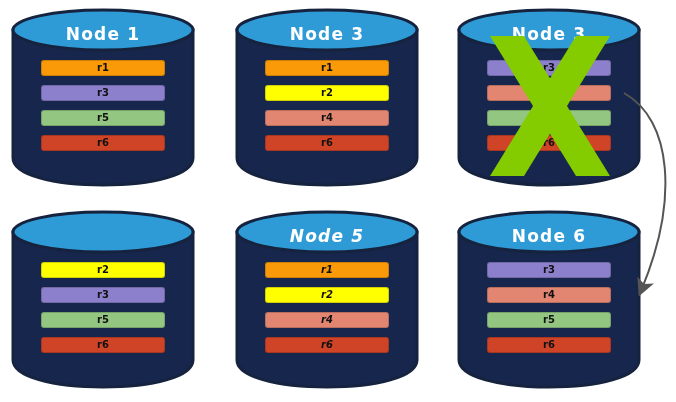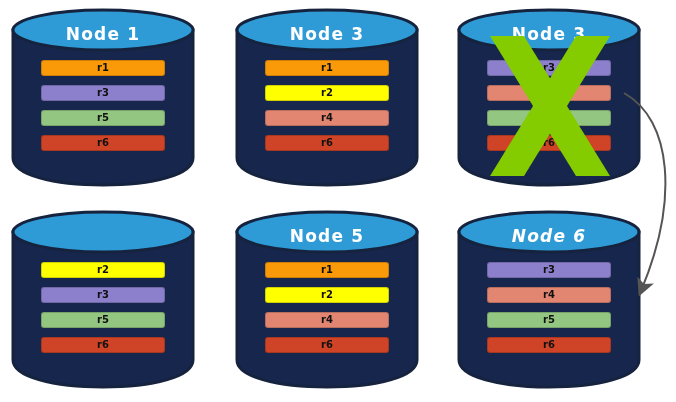--- a/index.html
+++ b/index.html
@@ -136,39 +136,39 @@
           <path d="M3,22 L3,150 C3,167 44,177 93,177 C142,177 183,167 183,150 L183,22 Z" fill="#17264C" stroke="#16233f" stroke-width="3"></path>
           <ellipse cx="93" cy="22" rx="90" ry="20" fill="#2E9BD6" stroke="#16233f" stroke-width="3"></ellipse>
         </svg>
         <div class="records">
           <div class="record" style="background: rgb(255, 255, 0);">r2</div>
           <div class="record" style="background: rgb(140, 127, 203);">r3</div>
           <div class="record" style="background: rgb(147, 198, 128);">r5</div>
           <div class="record" style="background: rgb(207, 68, 38);">r6</div>
         </div>
       </div>
-      <div class="node" style="left: 234px; top: 210px;">
+      <div class="node" style="left: 234px; top: 210px; font-style: italic;">
         <svg class="node-svg" viewBox="0 0 186 178">
           <path d="M3,22 L3,150 C3,167 44,177 93,177 C142,177 183,167 183,150 L183,22 Z" fill="#17264C" stroke="#16233f" stroke-width="3"></path>
           <ellipse cx="93" cy="22" rx="90" ry="20" fill="#2E9BD6" stroke="#16233f" stroke-width="3"></ellipse>
         </svg>
         <div class="node-title" style="color: rgb(255, 255, 255);">Node 5</div>
         <div class="records">
           <div class="record" style="background: rgb(251, 154, 9);">r1</div>
           <div class="record" style="background: rgb(255, 255, 0);">r2</div>
           <div class="record" style="background: rgb(226, 134, 114);">r4</div>
           <div class="record" style="background: rgb(207, 68, 38);">r6</div>
         </div>
       </div>
       <div class="node" style="left: 456px; top: 210px;">
         <svg class="node-svg" viewBox="0 0 186 178">
           <path d="M3,22 L3,150 C3,167 44,177 93,177 C142,177 183,167 183,150 L183,22 Z" fill="#17264C" stroke="#16233f" stroke-width="3"></path>
           <ellipse cx="93" cy="22" rx="90" ry="20" fill="#2E9BD6" stroke="#16233f" stroke-width="3"></ellipse>
         </svg>
-        <div class="node-title" style="color: rgb(255, 255, 255); font-style: italic;">Node 6</div>
+        <div class="node-title" style="color: rgb(255, 255, 255);">Node 6</div>
         <div class="records">
           <div class="record" style="background: rgb(140, 127, 203);">r3</div>
           <div class="record" style="background: rgb(226, 134, 114);">r4</div>
           <div class="record" style="background: rgb(147, 198, 128);">r5</div>
           <div class="record" style="background: rgb(207, 68, 38);">r6</div>
         </div>
       </div>
     </div>
 
   <svg class="arrow-layer" viewBox="0 0 676 402" xmlns="http://www.w3.org/2000/svg">

